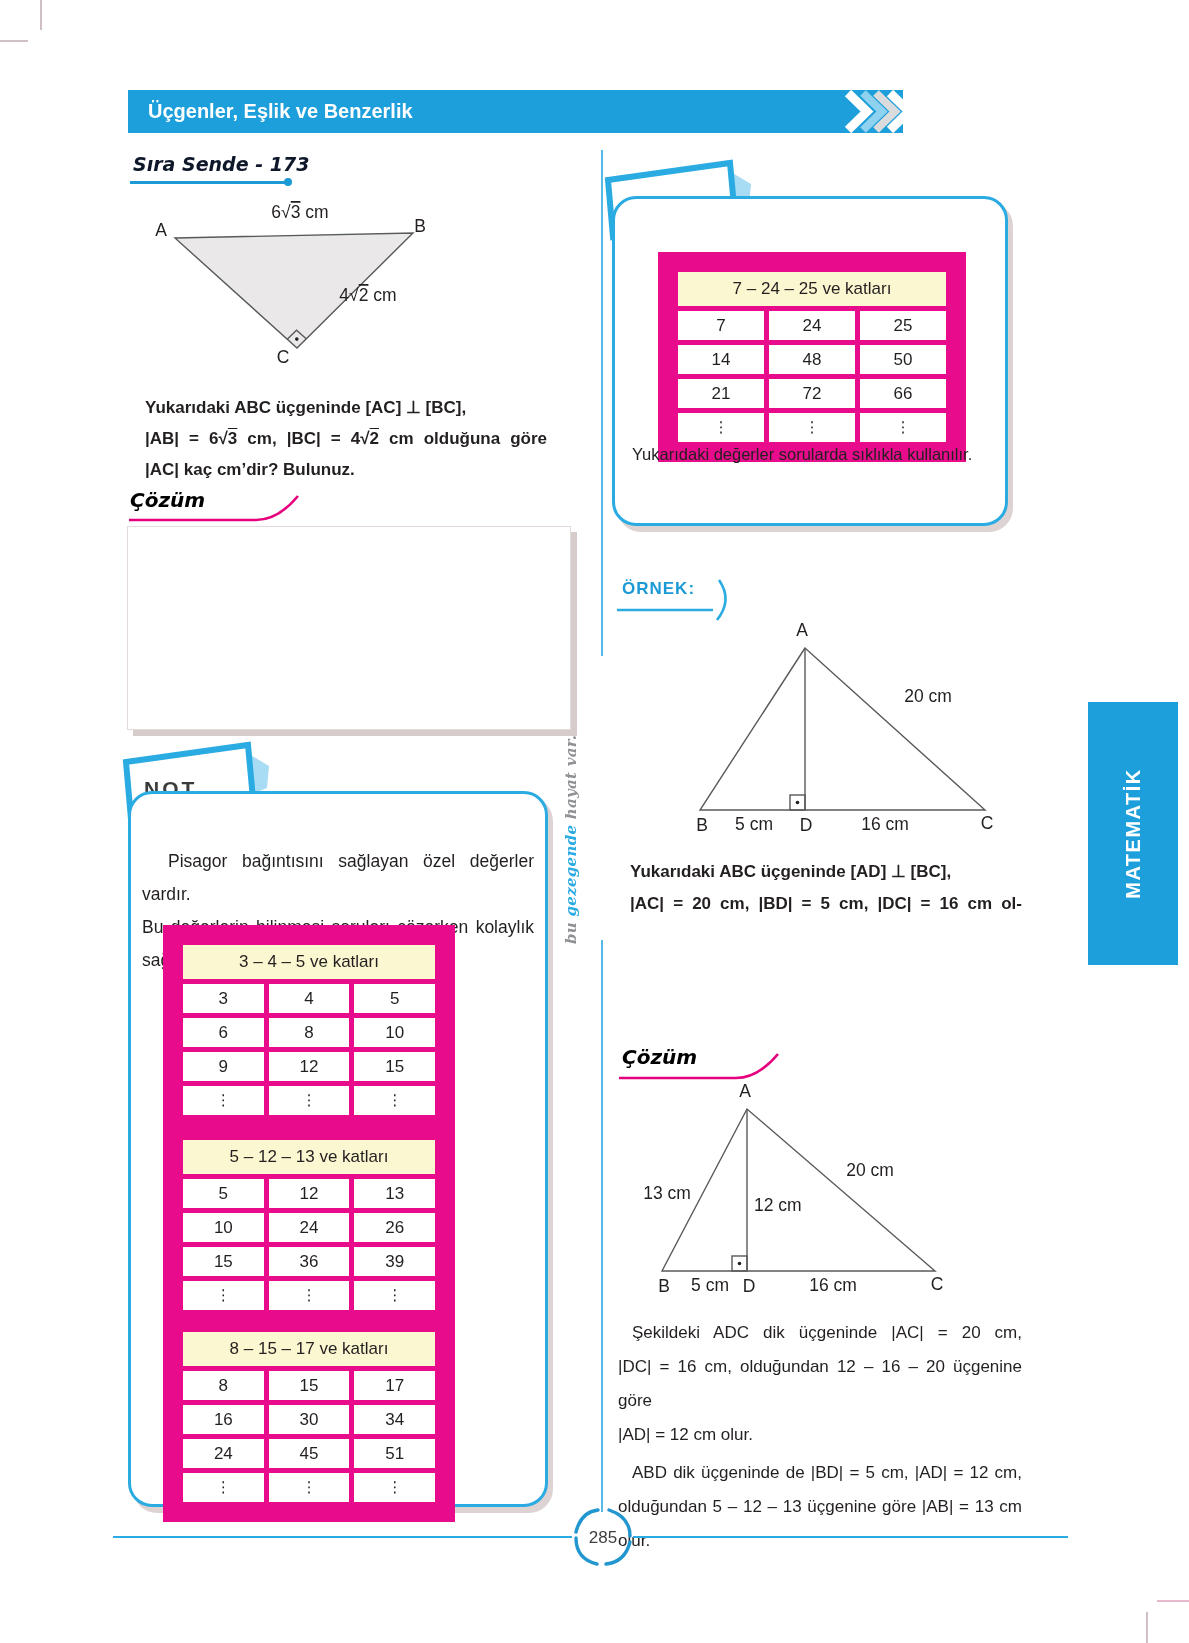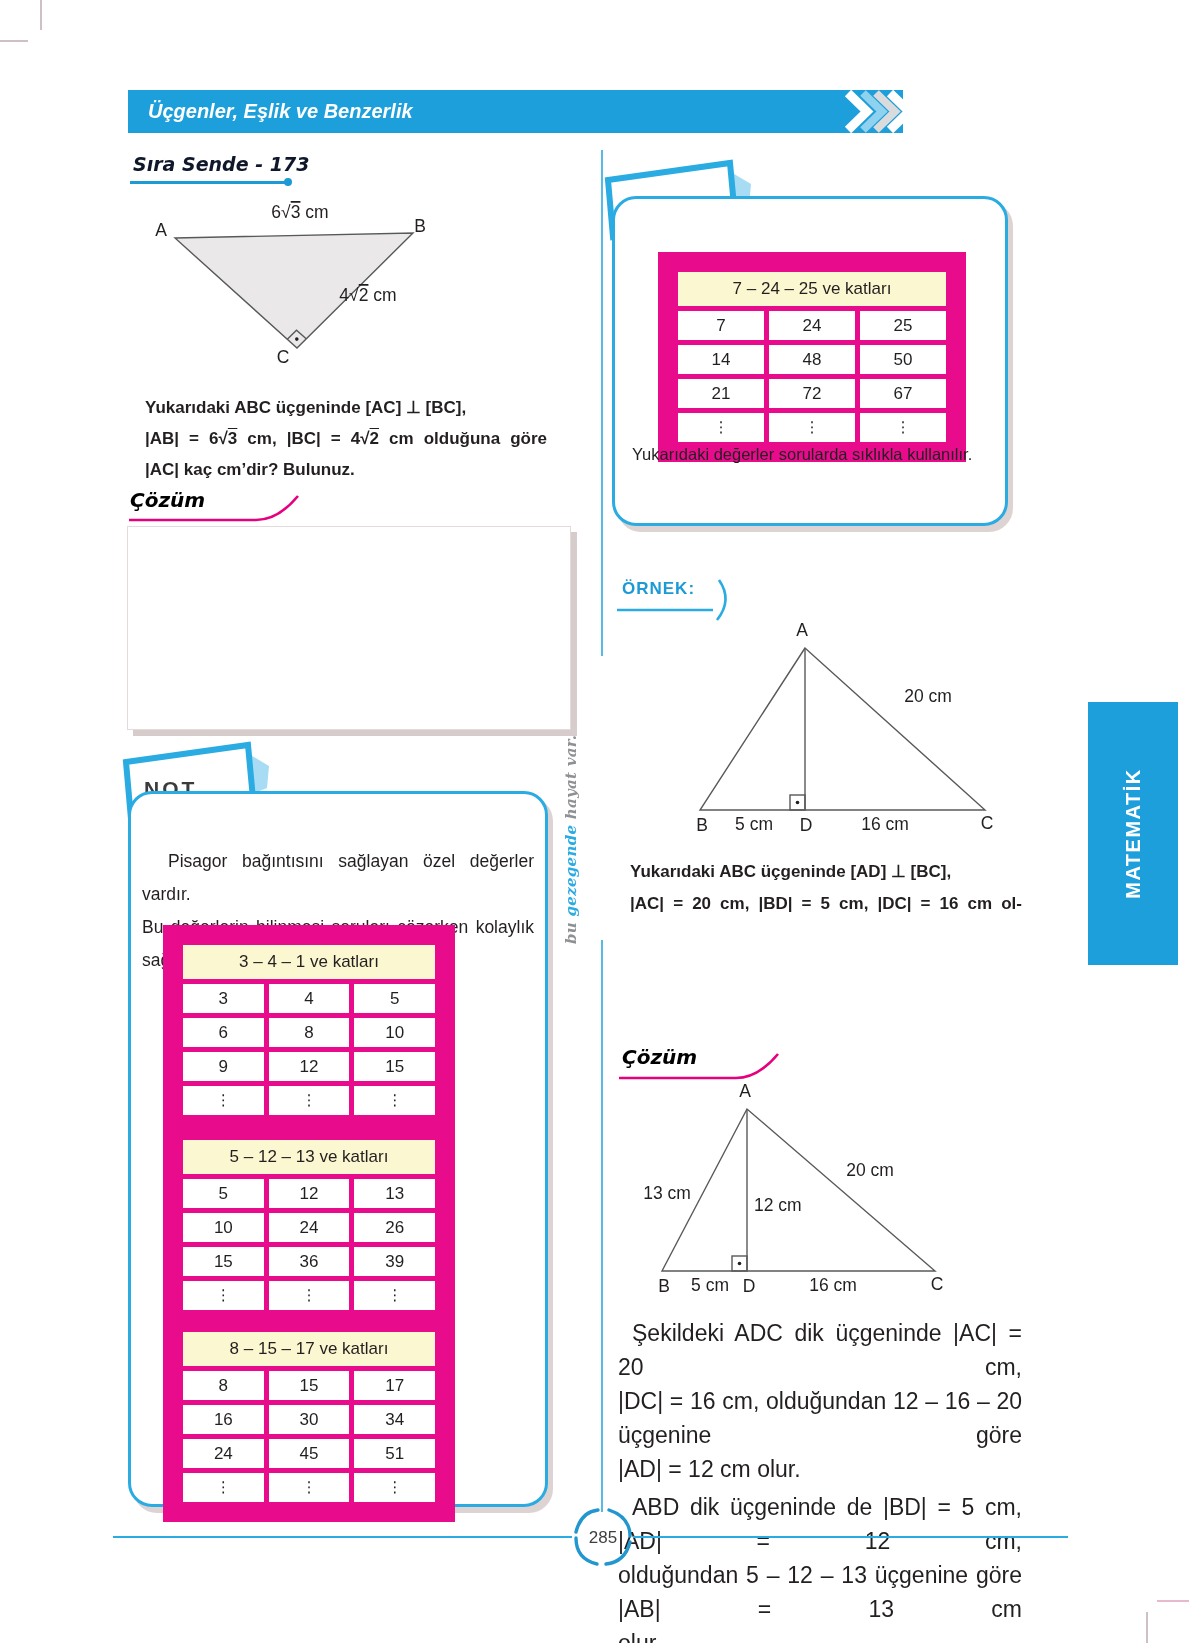--- a/index.html
+++ b/index.html
@@ -1,31 +1,31 @@
 <!DOCTYPE html>
 <html><head>
 <meta charset="utf-8">
 <style>
   html,body{margin:0;padding:0;background:#fff;}
   .page{position:relative;width:1189px;height:1643px;background:#ffffff;overflow:hidden;
         font-family:"Liberation Sans",sans-serif;color:#231f20;}
   .abs{position:absolute;}
 
   
-  .hbar{position:absolute;left:128px;top:90px;width:775px;height:43px;background:#1d9fdb;font-style:italic;}
+  .hbar{position:absolute;left:128px;top:90px;width:775px;height:43px;background:#1d9fdb;}
   .htitle{position:absolute;left:20px;top:0;line-height:43px;font-size:20px;font-weight:bold;color:#fff;}
 
   
   .hw-blue{color:#0f172a;font-family:"DejaVu Sans",sans-serif;font-weight:bold;font-style:italic;font-size:19px;}
   .ornek-label{color:#1b9ad6;font-weight:bold;font-size:17px;letter-spacing:1px;}
   .cozum{color:#000000;font-family:"DejaVu Sans",sans-serif;font-weight:bold;font-style:italic;font-size:20px;}
 
   
   .pl{font-size:17px;font-weight:bold;line-height:31px;}
-  .sl{font-size:23px;line-height:34px;}
+  .sl{font-size:17px;line-height:34px;}
   .nl{font-size:17.5px;line-height:33px;}
   .jst{text-align:justify;text-align-last:justify;}
   .ind{text-indent:14px;}
   .ind2{text-indent:26px;}
   .rad{text-decoration:overline;}
 
   
   .notbox{position:absolute;background:#fff;border:3px solid #2aabe2;border-radius:24px;
           box-shadow:5px 6px 0 #ddd3d3;}
   .solbox{position:absolute;background:#fff;border:1px solid #e3dada;box-shadow:6px 6px 0 #d6cccc;}
@@ -124,21 +124,21 @@
 
   <div class="notbox" style="left:128px;top:791px;width:414px;height:710px;"></div>
 
   <div class="abs" style="left:142px;top:845px;width:392px;">
     <div class="nl ind2 jst">Pisagor bağıntısını sağlayan özel değerler vardır.</div>
     <div class="nl jst">Bu değerlerin bilinmesi soruları çözerken kolaylık</div>
     <div class="nl">sağlamaktadır.</div>
   </div>
 
   <div class="ptable" style="left:163px;top:925px;width:252px;">
-    <div class="ptitle">3 – 4 – 1 ve katları</div>
+    <div class="ptitle">3 – 4 – 5 ve katları</div>
     <div class="prow">
         <div class="pcell">3</div>
         <div class="pcell">4</div>
         <div class="pcell">5</div>
       </div>
     <div class="prow">
         <div class="pcell">6</div>
         <div class="pcell">8</div>
         <div class="pcell">10</div>
       </div>
@@ -219,21 +219,21 @@
         <div class="pcell">25</div>
       </div>
     <div class="prow">
         <div class="pcell">14</div>
         <div class="pcell">48</div>
         <div class="pcell">50</div>
       </div>
     <div class="prow">
         <div class="pcell">21</div>
         <div class="pcell">72</div>
-        <div class="pcell">67</div>
+        <div class="pcell">66</div>
       </div>
     <div class="prow">
         <div class="pcell dots">⋮</div>
         <div class="pcell dots">⋮</div>
         <div class="pcell dots">⋮</div>
       </div>
   </div>
 
   <div class="abs" style="left:632px;top:445px;font-size:16.5px;">Yukarıdaki değerler sorularda sıklıkla kullanılır.</div>
 

